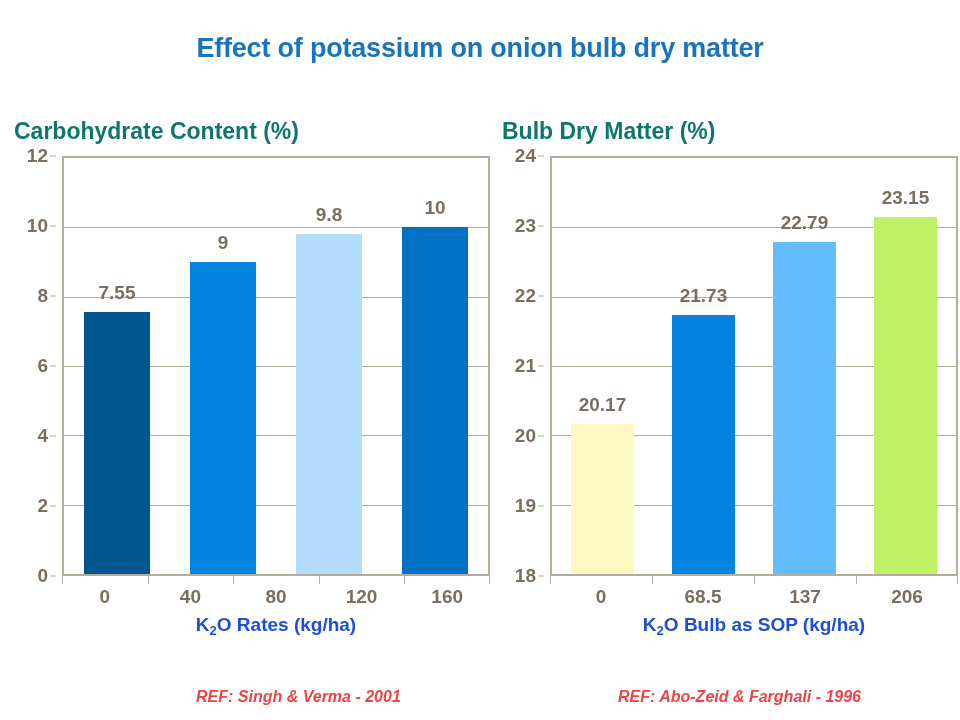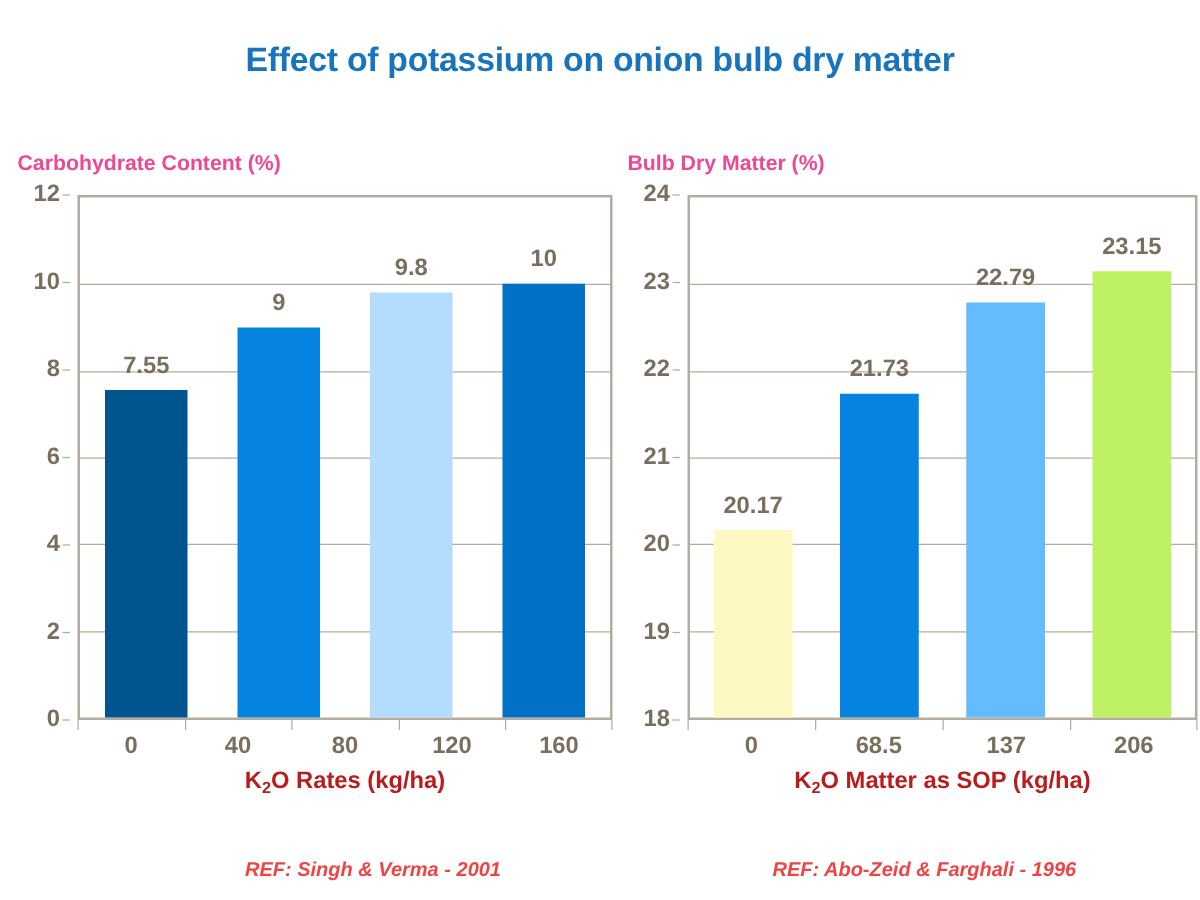--- a/index.html
+++ b/index.html
@@ -36,23 +36,23 @@
 
   
   .panel {
     position: absolute;
     top: 118px;
   }
   #panel-left  { left: 10px;  width: 480px; }
   #panel-right { left: 498px; width: 460px; }
 
   .panel-title {
-    font-size: 17px;
-    font-weight: bold;
-    color: #ec4899;
+    font-size: 23px;
+    font-weight: bold;
+    color: #0f766e;
     white-space: nowrap;
     height: 26px;
     line-height: 26px;
   }
   #panel-left  .panel-title { margin-left: 4px; }
   #panel-right .panel-title { margin-left: 4px; }
 
   
   .chart-area {
     position: relative;
@@ -173,21 +173,21 @@
     font-size: 19px;
     font-weight: bold;
     color: #7A6F5F;
   }
 
   .xaxis-title {
     margin-left: 52px;
     text-align: center;
     font-size: 19px;
     font-weight: bold;
-    color: #b91c1c;
+    color: #1d4ed8;
     padding-top: 4px;
   }
   .xaxis-title sub {
     font-size: 13px;
     vertical-align: baseline;
     position: relative;
     top: 4px;
   }
 
   .ref {
@@ -356,21 +356,21 @@
               <span class="xtick-mark"></span>
               <span class="xtick-label">137</span>
             </div>
             <div class="xtick-slot">
               <span class="xtick-mark"></span>
               <span class="xtick-mark last"></span>
               <span class="xtick-label">206</span>
             </div>
           </div>
       </div>
-      <div class="xaxis-title"><span>K</span><sub>2</sub><span>O Matter as SOP (kg/ha)</span></div>
+      <div class="xaxis-title"><span>K</span><sub>2</sub><span>O Bulb as SOP (kg/ha)</span></div>
     </div>
   </div>
 
   <div class="ref" id="ref-left">REF: Singh &amp; Verma -  2001</div>
 
   <div class="ref" id="ref-right">REF: Abo-Zeid &amp; Farghali - 1996</div>
 
 </div>
 
 </body></html>

